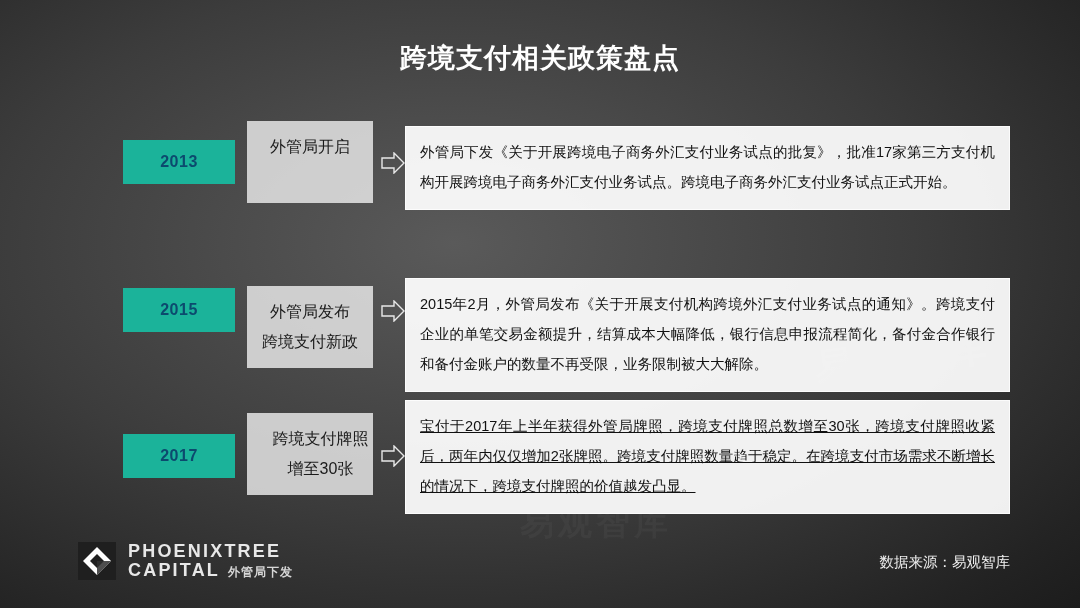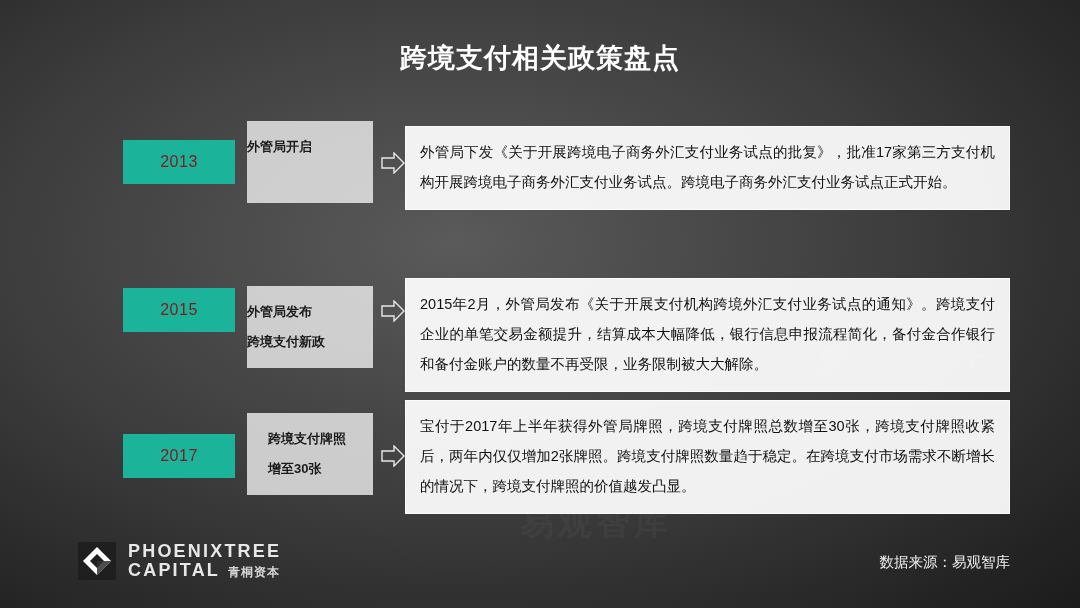--- a/index.html
+++ b/index.html
@@ -52,42 +52,42 @@
   .row1 { top: 110px; }
   .row2 { top: 248px; }
   .row3 { top: 400px; }
 
   .year-badge {
     position: absolute;
     left: 123px;
     width: 112px;
     height: 44px;
     background: #1bb39a;
-    color: #7f1d1d;
+    color: #0c4a6e;
     font-size: 16px;
-    font-weight: normal;
+    font-weight: bold;
     display: flex;
     align-items: center;
     justify-content: center;
     letter-spacing: 0.5px;
   }
   .y1 { top: 30px; }
   .y2 { top: 40px; }
   .y3 { top: 34px; }
 
   .label-box {
     position: absolute;
     left: 247px;
     width: 126px;
     background: rgba(235,235,235,0.82);
     color: #1a1a1a;
-    font-size: 13px;
-    font-weight: bold;
+    font-size: 16px;
+    font-weight: normal;
     line-height: 30px;
-    text-align: left;
+    text-align: center;
     padding: 11px 0;
     box-sizing: border-box;
   }
   .l1 { top: 11px; height: 82px; }
   .l2 { top: 22px; height: 82px; margin-top: 16px; }
   .l3 { top: 13px; height: 82px; padding-left: 21px; }
 
   .arrow {
     position: absolute;
     left: 381px;
@@ -106,21 +106,21 @@
     background: rgba(255,255,255,0.93);
     color: #111111;
     font-size: 14.5px;
     line-height: 30px;
     padding: 10px 14px 12px 14px;
     box-sizing: border-box;
     text-align: justify;
   }
   .d1 { top: 16px; }
   .d2 { top: 30px; }
-  .d3 { top: 0px; }
+  .d3 { top: 0px; text-decoration: underline; }
 
   .footer-logo {
     position: absolute;
     left: 78px;
     bottom: 28px;
     display: flex;
     align-items: center;
     gap: 12px;
   }
   .logo-mark {
@@ -217,19 +217,19 @@
         <rect x="0" y="0" width="38" height="38" fill="#1f1f1f"></rect>
         <polygon points="19,5 33,19 19,33 5,19" fill="#ffffff"></polygon>
         <polygon points="19,12 26,19 19,26 12,19" fill="#1f1f1f"></polygon>
         <polygon points="19,19 33,19 19,33" fill="#2f2f2f" opacity="0.85"></polygon>
       </svg>
     </div>
     <div class="logo-text">
       <div class="ln1">PHOENIXTREE</div>
       <div class="ln2">
         <span>CAPITAL</span>
-        <span class="cn">青桐资本</span>
+        <span class="cn">外管局下发</span>
       </div>
     </div>
   </div>
 
   <div class="source">数据来源：易观智库</div>
 </div>
 
 </body></html>

